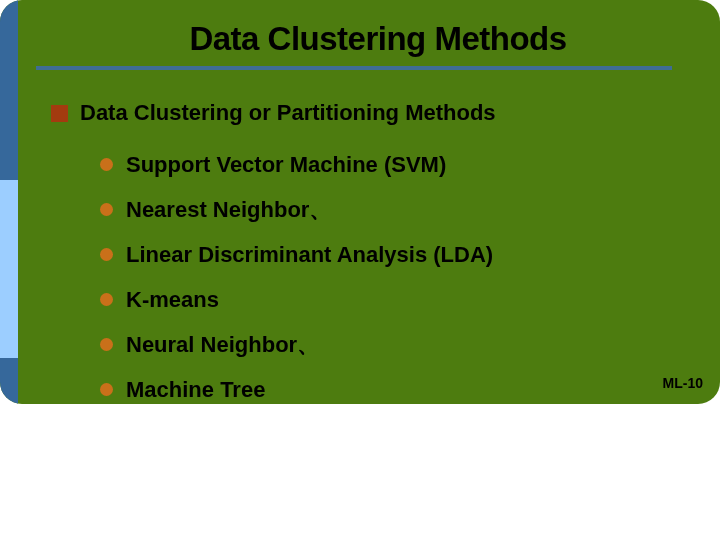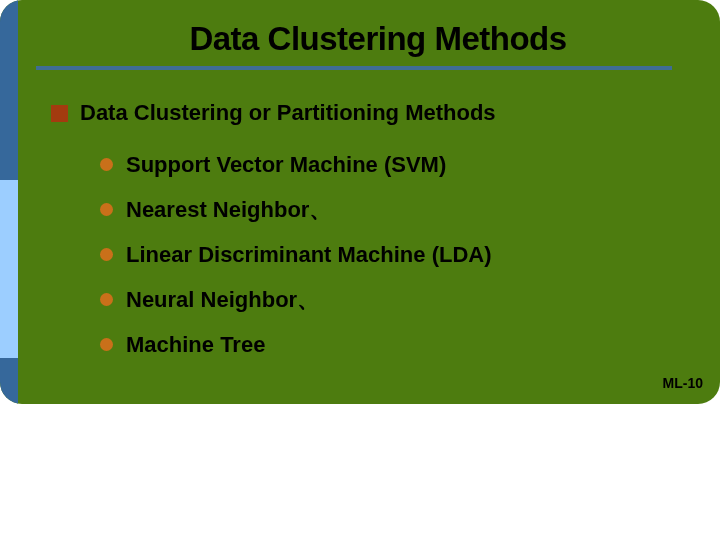--- a/index.html
+++ b/index.html
@@ -136,21 +136,25 @@
     <li class="sub-item">
       <span class="round-bullet"></span>
       <span class="sub-text">Support Vector Machine (SVM)</span>
     </li>
     <li class="sub-item">
       <span class="round-bullet"></span>
       <span class="sub-text">Nearest Neighbor、</span>
     </li>
     <li class="sub-item">
       <span class="round-bullet"></span>
-      <span class="sub-text">Linear Discriminant Machine (LDA)</span>
+      <span class="sub-text">Linear Discriminant Analysis (LDA)</span>
+    </li>
+    <li class="sub-item">
+      <span class="round-bullet"></span>
+      <span class="sub-text">K-means</span>
     </li>
     <li class="sub-item">
       <span class="round-bullet"></span>
       <span class="sub-text">Neural Neighbor、</span>
     </li>
     <li class="sub-item">
       <span class="round-bullet"></span>
       <span class="sub-text">Machine Tree</span>
     </li>
   </ul>

